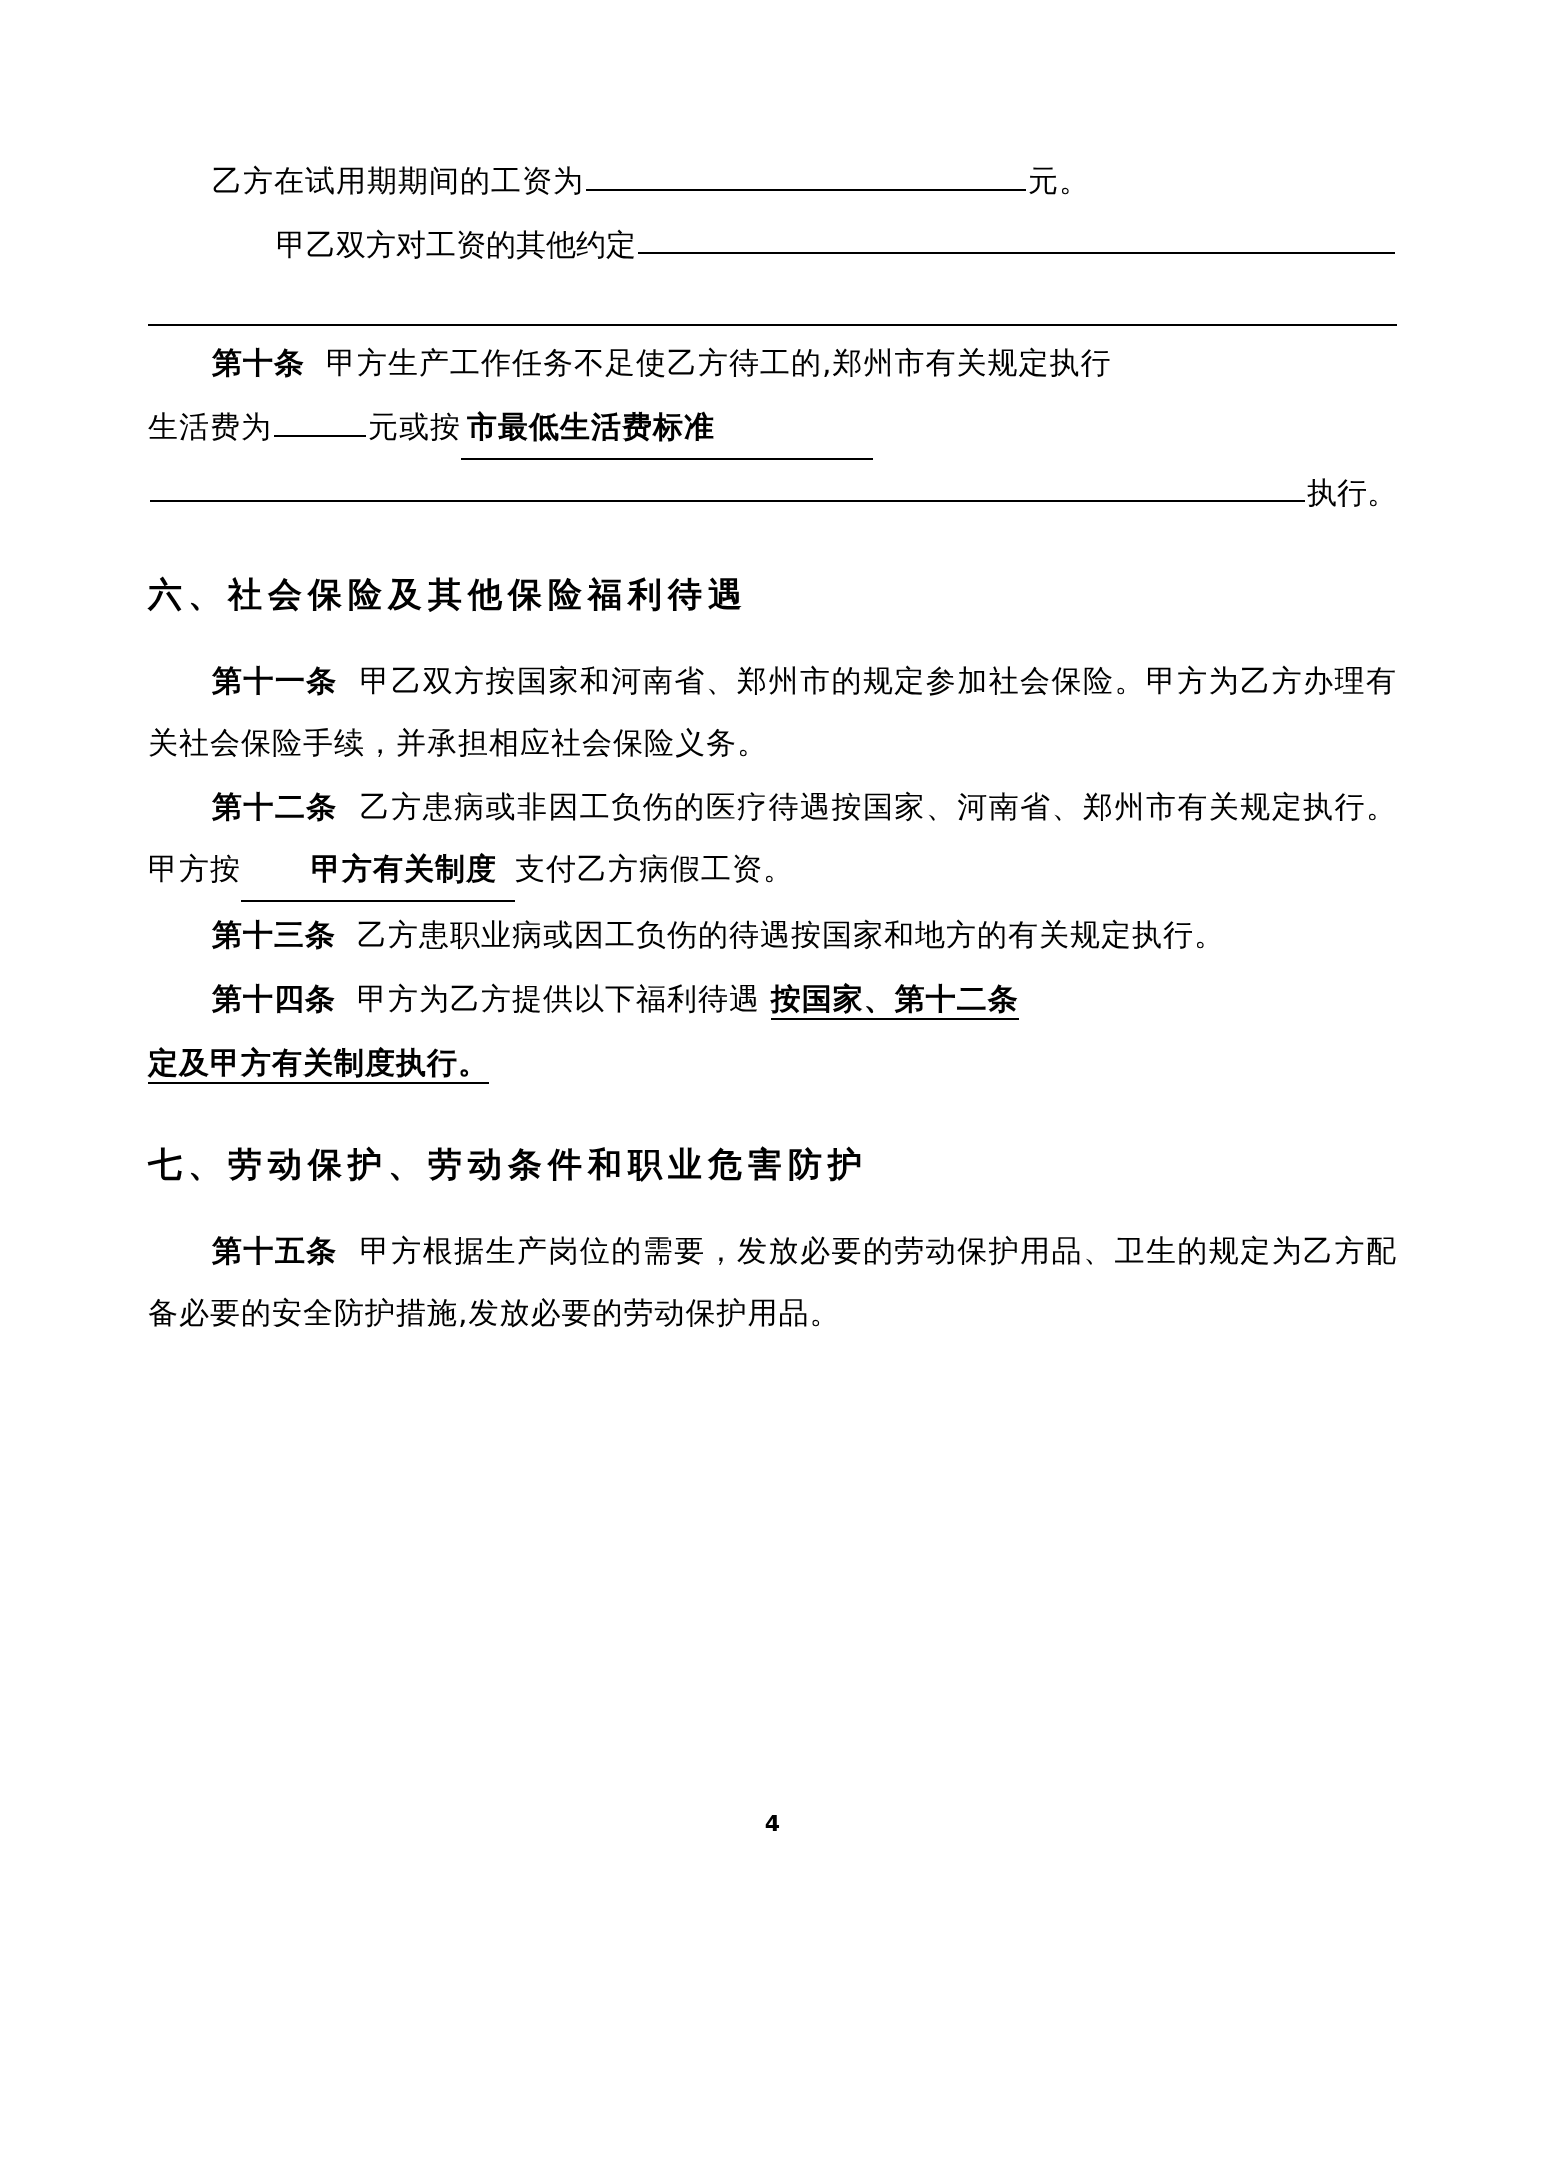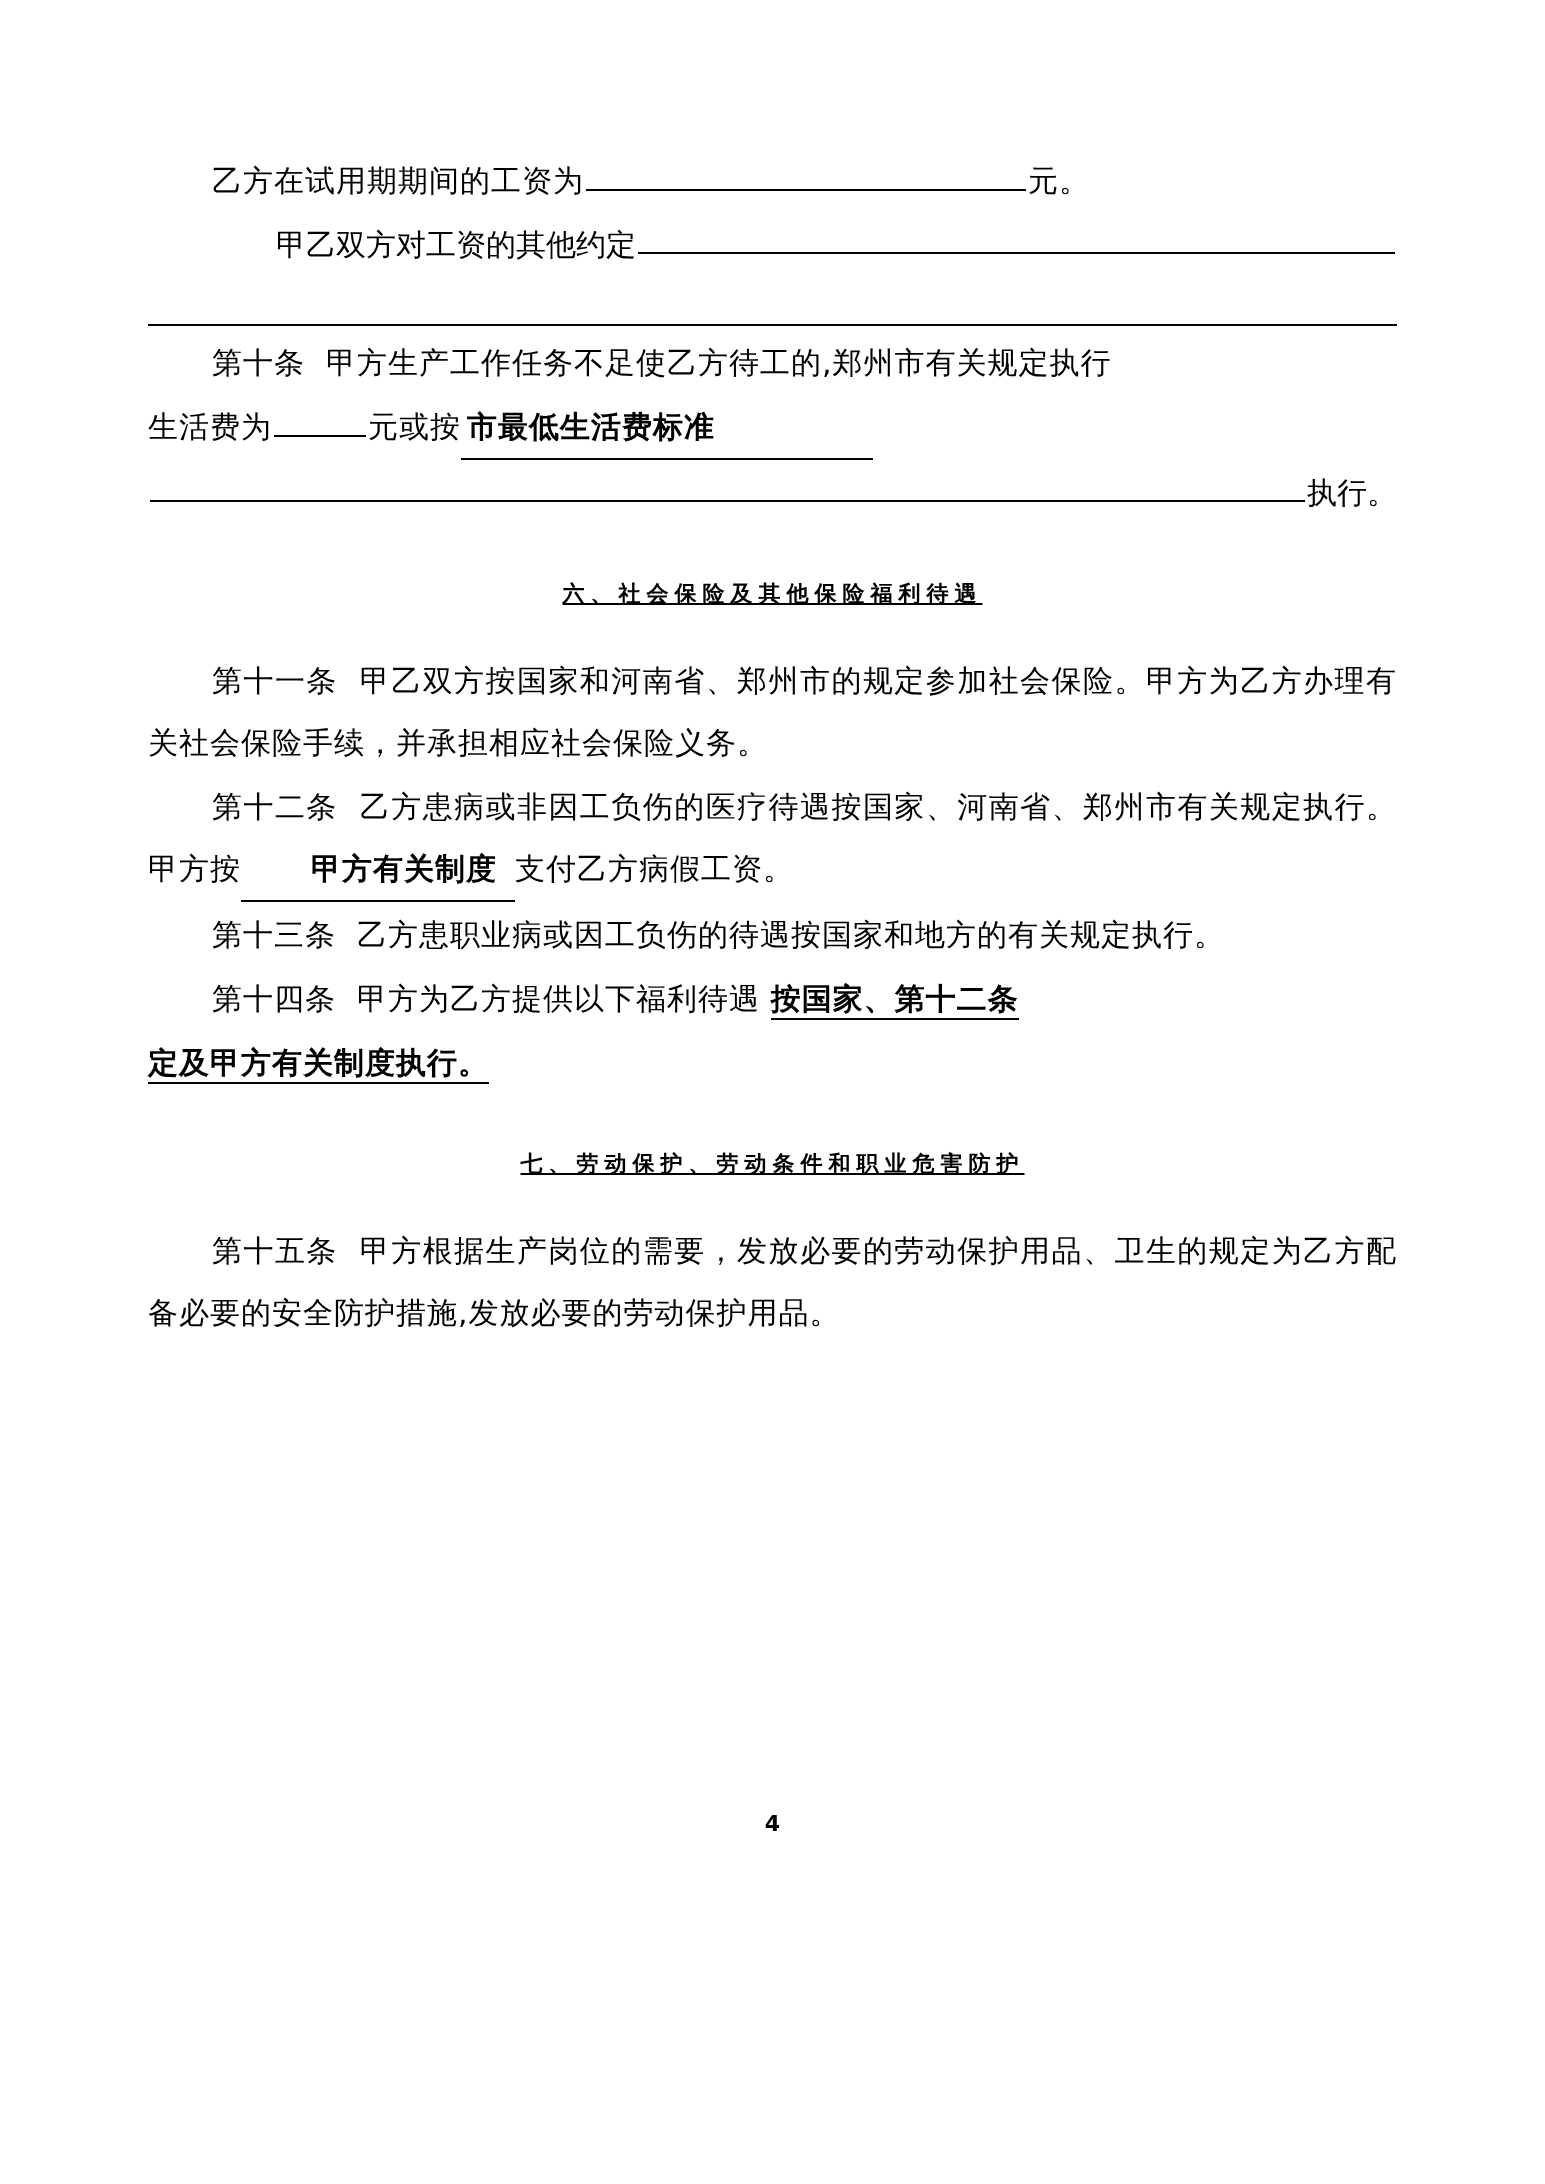--- a/index.html
+++ b/index.html
@@ -28,30 +28,28 @@
     line-height: 62px;
     letter-spacing: 1px;
     text-align: justify;
     margin: 0 0 4px 0;
     white-space: normal;
   }
   .indent {
     text-indent: 64px;
   }
   .bold {
-    font-weight: normal;
+    font-weight: bold;
   }
   .heading {
-    font-size: 22px;
+    font-size: 34px;
     font-weight: bold;
-    text-align: center;
     letter-spacing: 6px;
     margin: 40px 0 26px 0;
     line-height: 60px;
-    text-decoration: underline;
   }
   
   .blank {
     display: inline-block;
     border-bottom: 2px solid #000;
     vertical-align: baseline;
     height: 34px;
     margin: 0 2px;
   }
   .blank-xs { width: 92px; }

